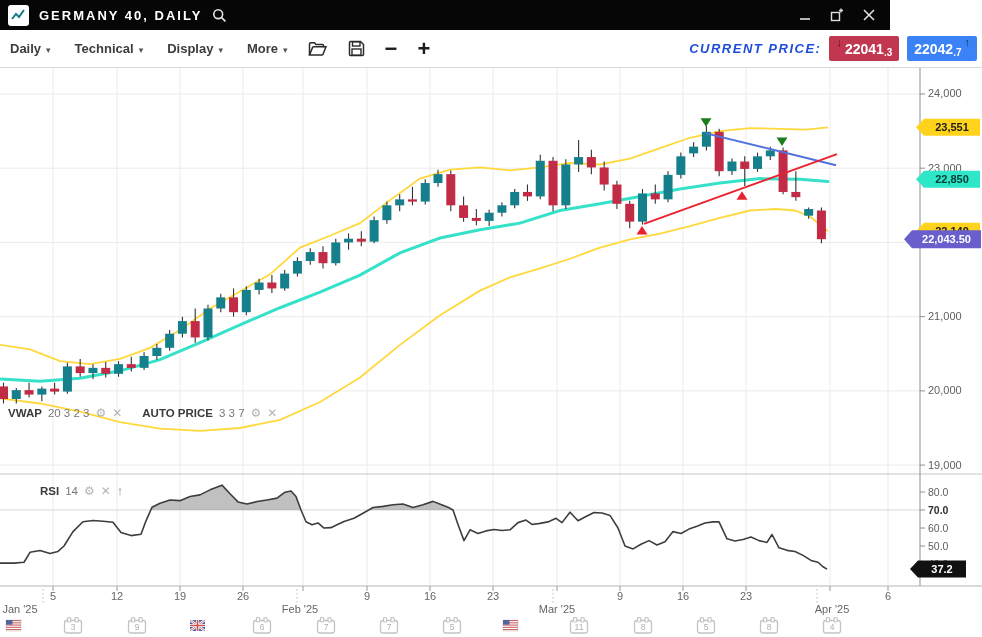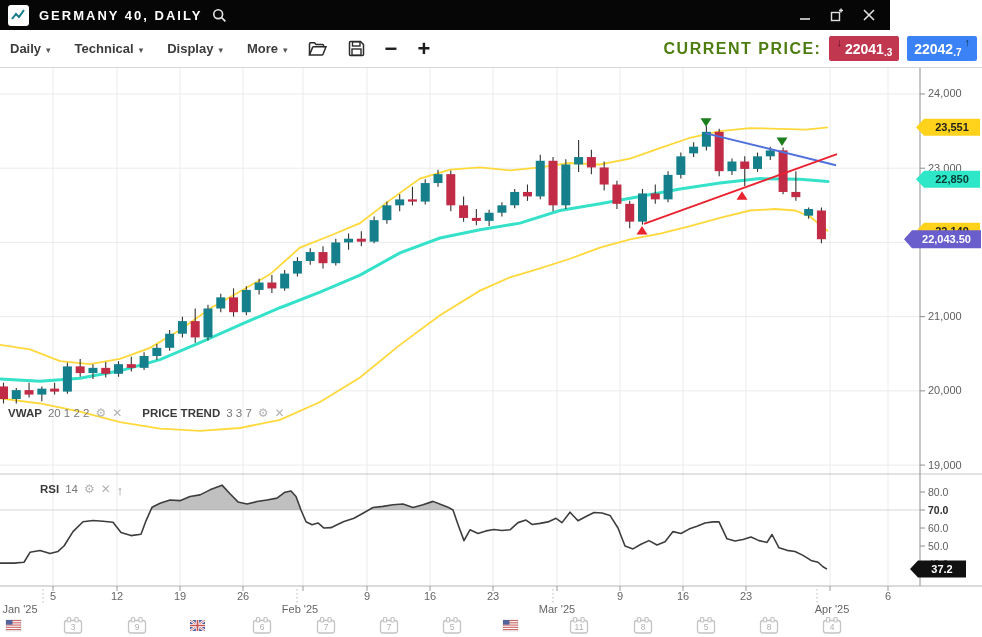--- a/index.html
+++ b/index.html
@@ -16,31 +16,31 @@
   .win-btn{width:22px;height:22px;display:flex;align-items:center;justify-content:center;cursor:pointer;}
   
   .toolbar{position:absolute;left:0;top:30px;width:982px;height:37px;background:#fff;
            border-bottom:1px solid #d8d8d8;display:flex;align-items:center;}
   .menu{display:flex;align-items:center;gap:5px;color:#3c3c3c;font-size:13px;font-weight:700;
         margin-left:24px;cursor:pointer;}
   .menu:first-child{margin-left:10px;}
   .caret{font-size:9px;color:#555;padding-top:2px;}
   .tool-ico{margin-left:20px;display:flex;align-items:center;cursor:pointer;}
   .zoomtxt{font-size:22px;font-weight:700;color:#1c1c1c;margin-left:20px;cursor:pointer;line-height:20px;}
-  .cp-label{margin-left:auto;color:#4d7c0f;font-size:16px;font-weight:700;letter-spacing:1.5px;}
+  .cp-label{margin-left:auto;color:#1d4ed8;font-size:13px;font-weight:700;letter-spacing:1.5px;font-style:italic;}
   .price-box{height:25px;border-radius:2px;display:flex;align-items:center;color:#fff;
              font-weight:700;font-size:14px;padding:0 7px;margin-left:8px;cursor:pointer;}
   .price-box .dec{font-size:10px;align-self:flex-end;padding-bottom:3px;}
   .sell{background:#c23750;}
   .buy{background:#3b82f6;margin-right:5px;}
   .arr{font-size:11px;font-weight:900;align-self:flex-start;line-height:12px;}
   .sell .arr{color:#5e0f1f;margin-right:3px;}
   .buy .arr{color:#083c42;margin-left:3px;}
   
-  .ind-row{position:absolute;display:flex;align-items:flex-start;gap:6px;font-size:11.5px;color:#777;
+  .ind-row{position:absolute;display:flex;align-items:center;gap:6px;font-size:11.5px;color:#777;
            background:transparent;z-index:5;}
   .ind-name{font-weight:700;color:#3a3a3a;}
   .ind-ico{color:#b3b3b3;font-size:12px;cursor:pointer;line-height:12px;}
   .ind-up{color:#8a8a8a;font-size:13px;cursor:pointer;}
   .gap{width:8px;}
   svg text{font-family:"Liberation Sans","DejaVu Sans",sans-serif;}
 </style>
 </head>
 <body>
 
@@ -460,25 +460,25 @@
         <rect x="0.5" y="3.5" width="17" height="12.5" rx="2.5" fill="#fff" stroke="#c4c4c4" stroke-width="1.3"></rect>
         <rect x="3.5" y="0.5" width="3.2" height="4.5" rx="1" fill="#fff" stroke="#c4c4c4" stroke-width="1.2"></rect>
         <rect x="11" y="0.5" width="3.2" height="4.5" rx="1" fill="#fff" stroke="#c4c4c4" stroke-width="1.2"></rect>
         <text x="9" y="13.2" font-size="8.5" fill="#b0b0b0" text-anchor="middle" font-weight="400">4</text>
       </g>
     </g>
   </svg>
 
 <div class="ind-row" style="left:8px;top:407px;">
   <span class="ind-name">VWAP</span>
-  <span>20 1 2 2</span>
+  <span>20 3 2 3</span>
   <span class="ind-ico">⚙</span>
   <span class="ind-ico">✕</span>
   <span class="gap"></span>
-  <span class="ind-name">PRICE TREND</span>
+  <span class="ind-name">AUTO PRICE</span>
   <span>3 3 7</span>
   <span class="ind-ico">⚙</span>
   <span class="ind-ico">✕</span>
 </div>
 <div class="ind-row" style="left:8px;top:483px;padding-left:32px;">
   <span class="ind-name">RSI</span>
   <span>14</span>
   <span class="ind-ico">⚙</span>
   <span class="ind-ico">✕</span>
   <span class="ind-up">↑</span>

